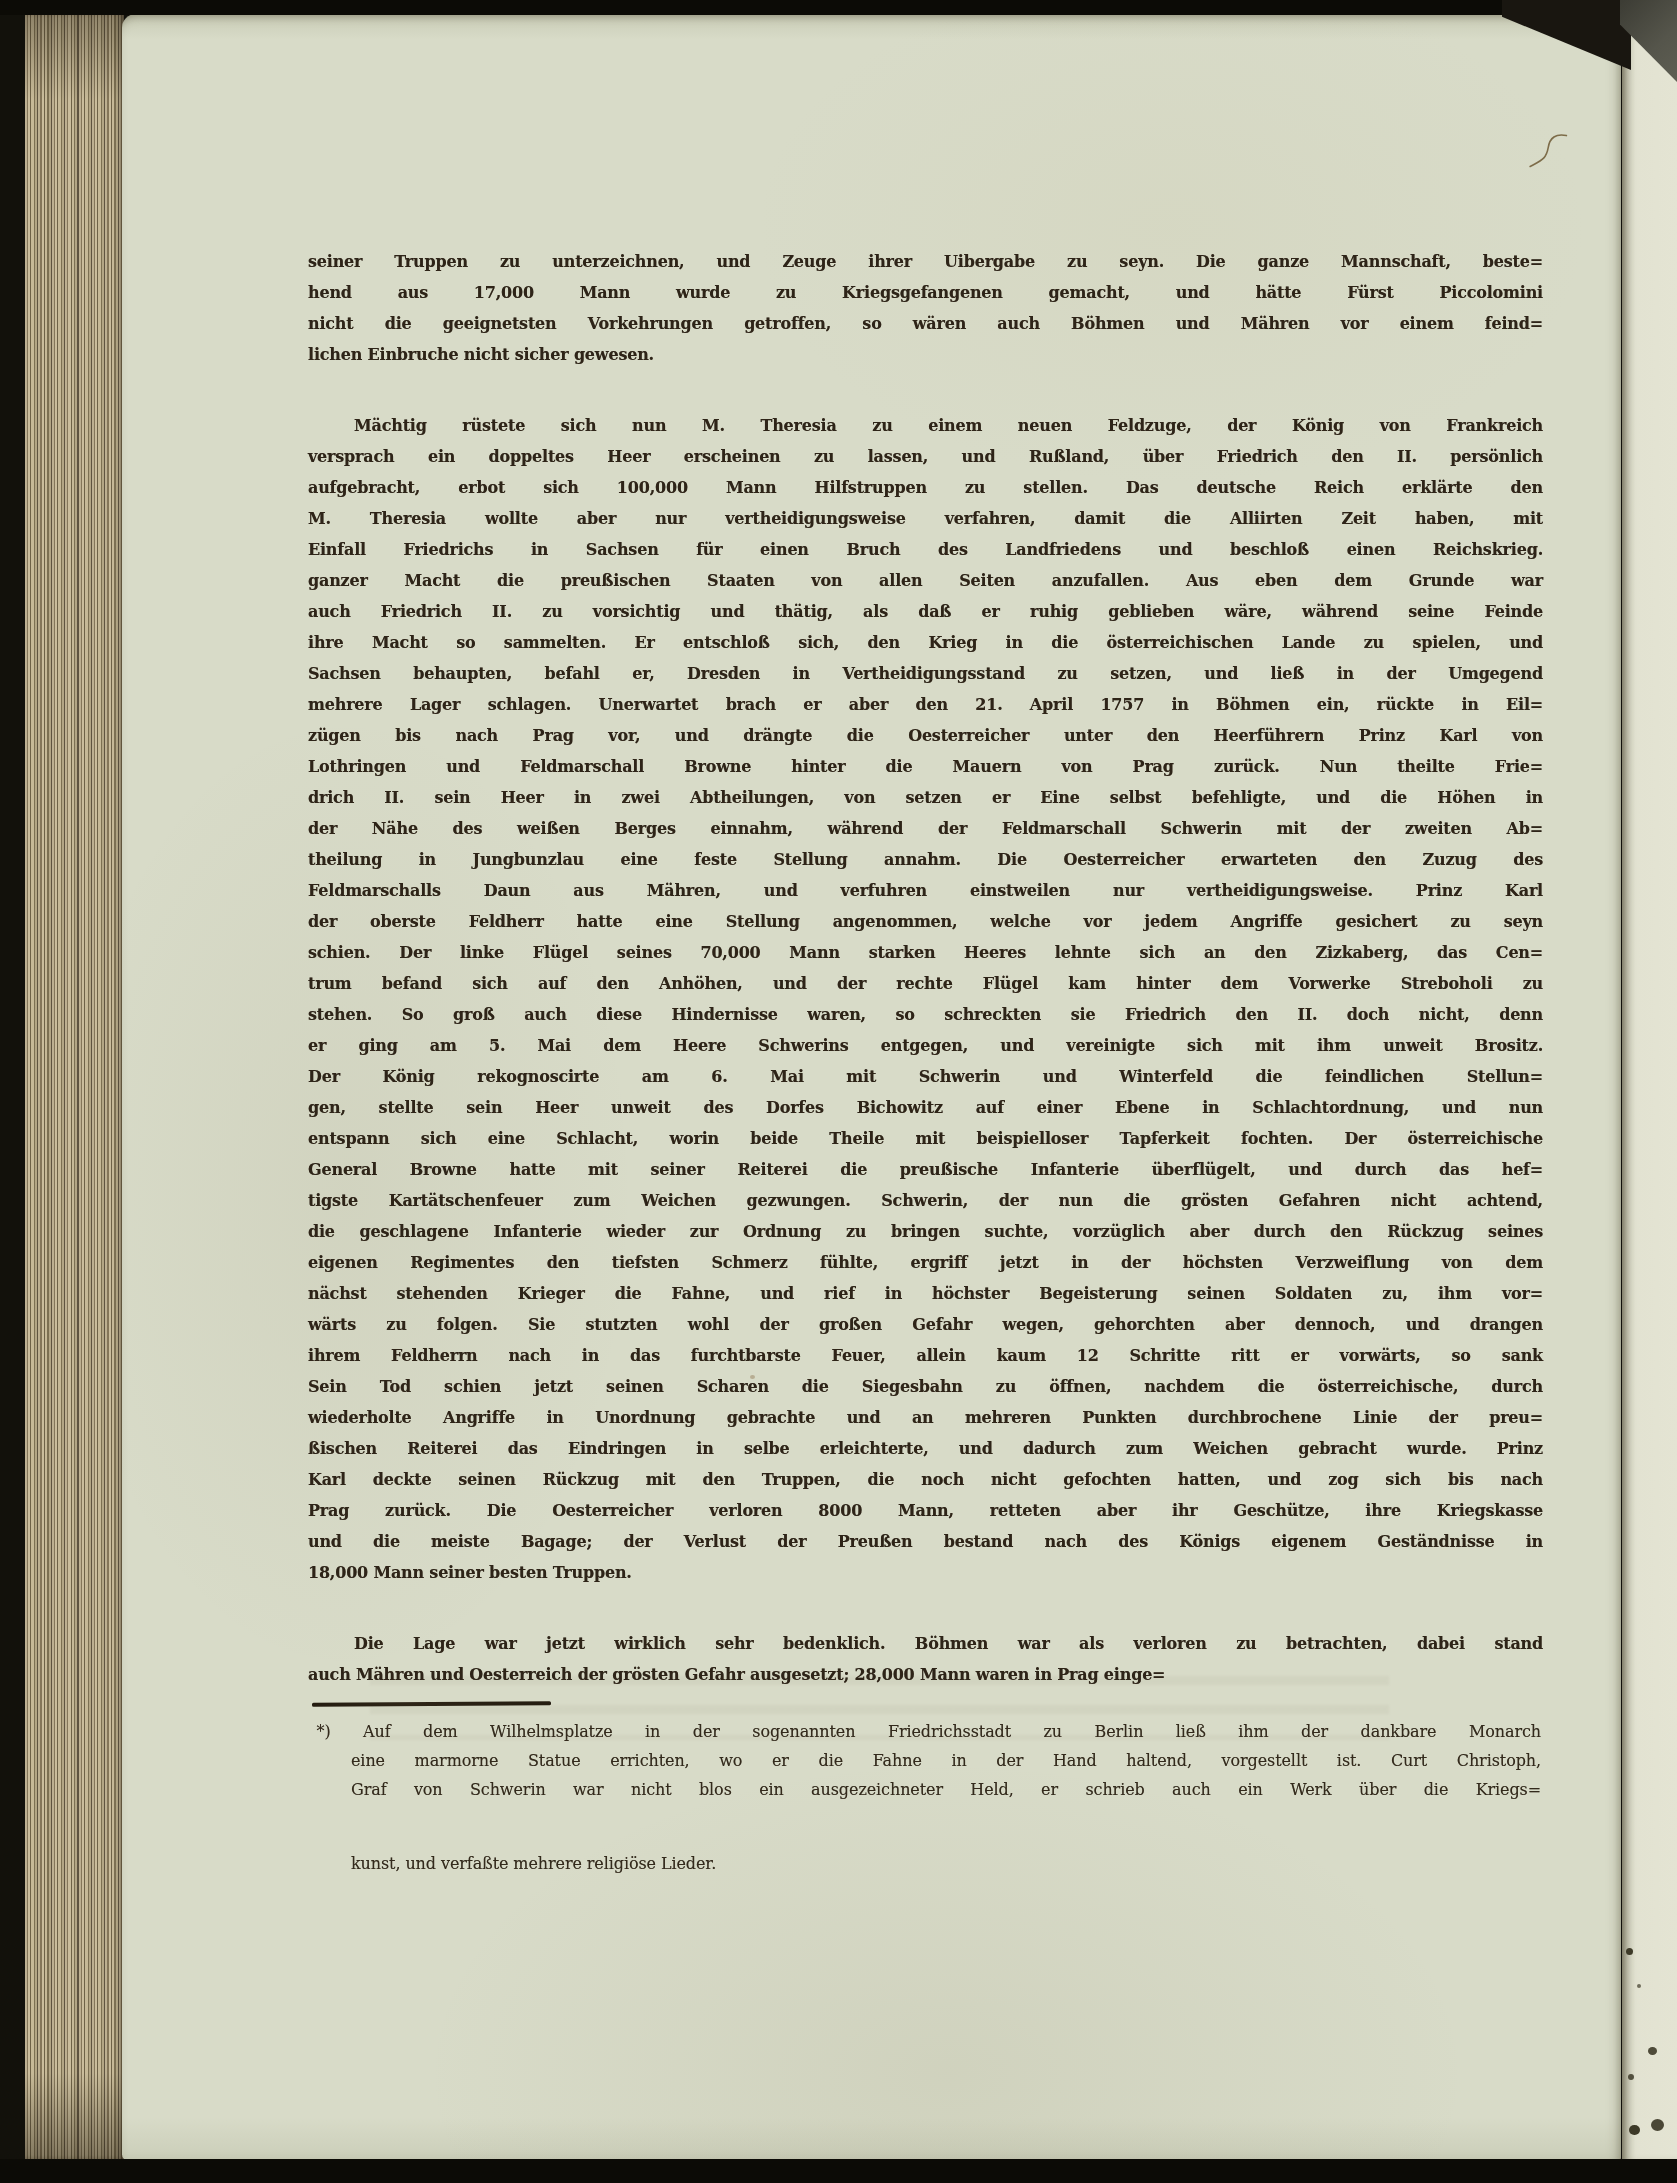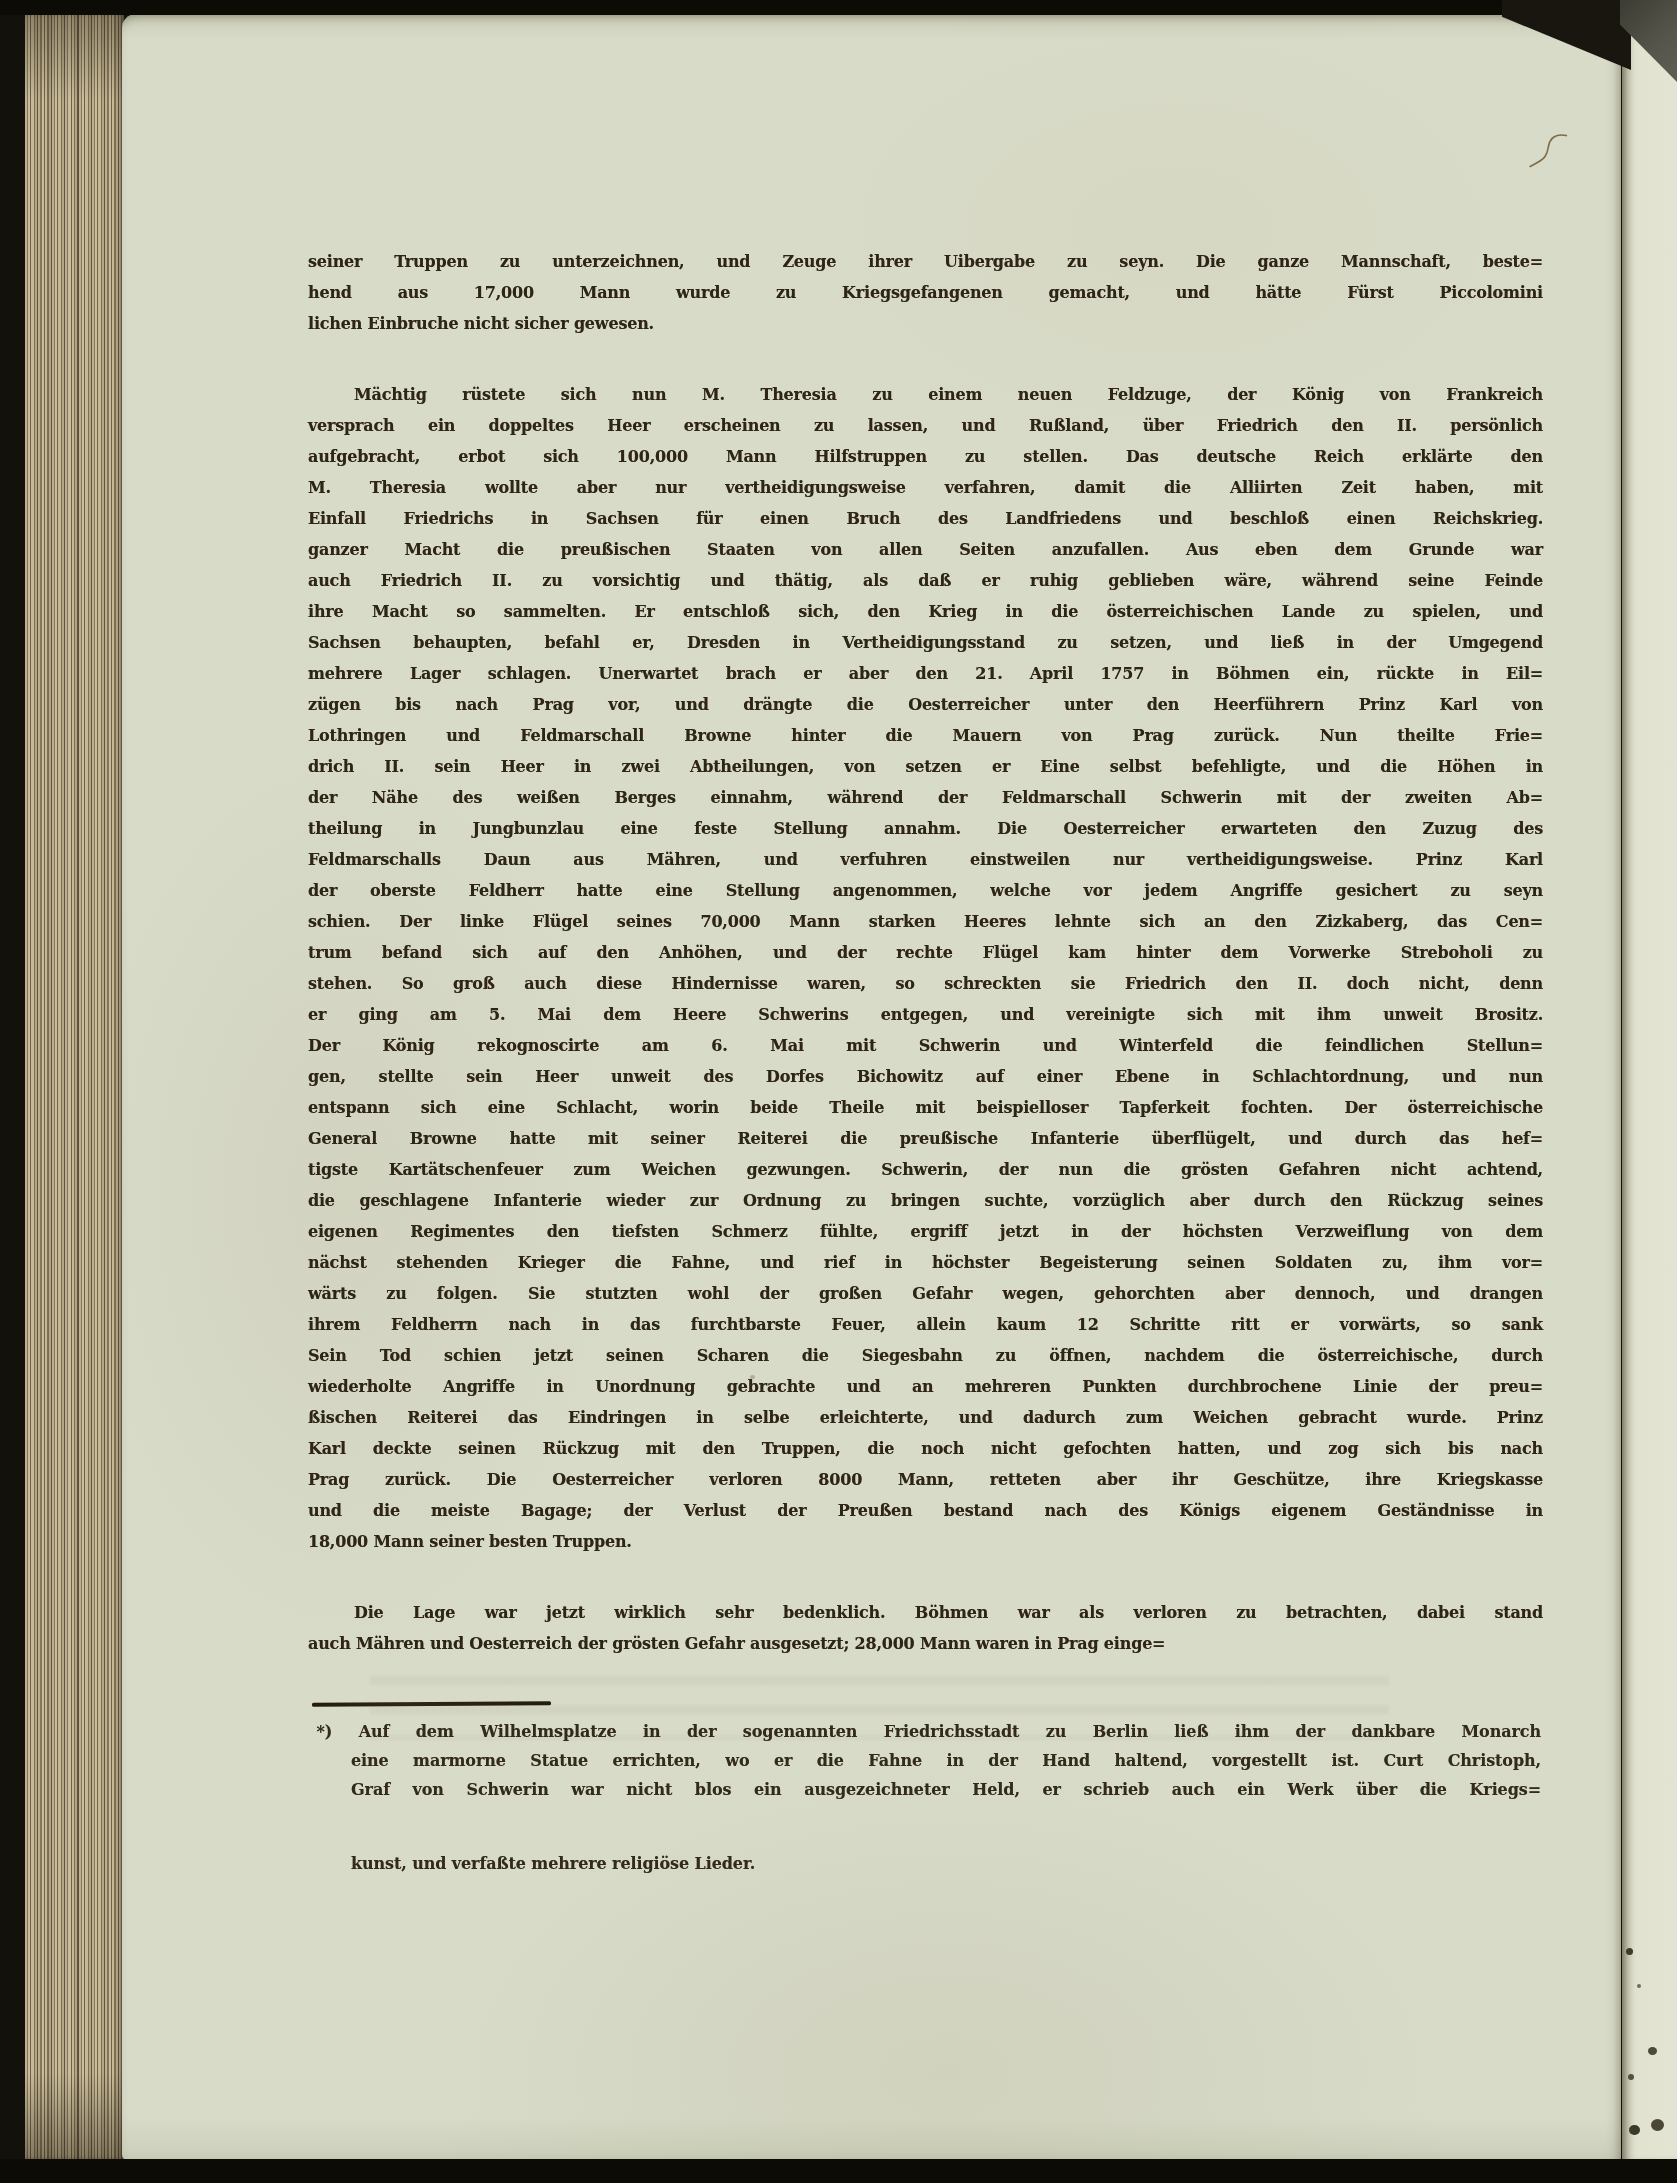--- a/index.html
+++ b/index.html
@@ -61,21 +61,21 @@
   .line.jwrap{white-space:normal;}
   .line.plast{text-align-last:left;}
   .line.ind{text-indent:46px;margin-top:40px;}
   .fn-rule{
     position:absolute;left:312px;top:1702px;width:239px;height:4.3px;
     background:linear-gradient(90deg,#241c10 0,#2e2517 40%,#241c10 100%);
     transform:rotate(-0.35deg);border-radius:1.6px;
   }
   .footnote{
     position:absolute;left:308px;top:1717px;width:1233px;
-    font-size:16px;font-weight:700;line-height:29px;
+    font-size:16px;font-weight:400;line-height:29px;
     color:#332a1c;letter-spacing:-0.1px;text-shadow:0 0 0.5px rgba(46,36,24,.4);
   }
   .fn-line{text-align:justify;text-align-last:justify;white-space:normal;padding-left:43px;}
   .fn-line.fn-first{padding-left:8.6px;}
   .fn-line.fn-last{text-align-last:left;margin-top:45px;}
   
   .ghost{
     position:absolute;left:370px;top:1676px;width:1019px;height:64px;opacity:.5;
     background:repeating-linear-gradient(180deg,rgba(125,115,92,.14) 0 8.6px,rgba(0,0,0,0) 8.6px 29.5px);
     filter:blur(1.6px);
@@ -101,20 +101,21 @@
   <div class="top-strip"></div>
   <div class="corner-brown"></div>
   <div class="corner-gray"></div>
   <div class="bottom-strip"></div>
 
   <div class="ghost"></div>
 
   <div class="text-main" id="text-main">
       <div class="line">seiner Truppen zu unterzeichnen, und Zeuge ihrer Uibergabe zu seyn. Die ganze Mannschaft, beste=</div>
       <div class="line">hend aus 17,000 Mann wurde zu Kriegsgefangenen gemacht, und hätte Fürst Piccolomini</div>
+      <div class="line">nicht die geeignetsten Vorkehrungen getroffen, so wären auch Böhmen und Mähren vor einem feind=</div>
       <div class="line plast">lichen Einbruche nicht sicher gewesen.</div>
       <div class="line ind">Mächtig rüstete sich nun M. Theresia zu einem neuen Feldzuge, der König von Frankreich</div>
       <div class="line">versprach ein doppeltes Heer erscheinen zu lassen, und Rußland, über Friedrich den II. persönlich</div>
       <div class="line">aufgebracht, erbot sich 100,000 Mann Hilfstruppen zu stellen. Das deutsche Reich erklärte den</div>
       <div class="line">M. Theresia wollte aber nur vertheidigungsweise verfahren, damit die Alliirten Zeit haben, mit</div>
       <div class="line">Einfall Friedrichs in Sachsen für einen Bruch des Landfriedens und beschloß einen Reichskrieg.</div>
       <div class="line">ganzer Macht die preußischen Staaten von allen Seiten anzufallen. Aus eben dem Grunde war</div>
       <div class="line">auch Friedrich II. zu vorsichtig und thätig, als daß er ruhig geblieben wäre, während seine Feinde</div>
       <div class="line">ihre Macht so sammelten. Er entschloß sich, den Krieg in die österreichischen Lande zu spielen, und</div>
       <div class="line">Sachsen behaupten, befahl er, Dresden in Vertheidigungsstand zu setzen, und ließ in der Umgegend</div>

